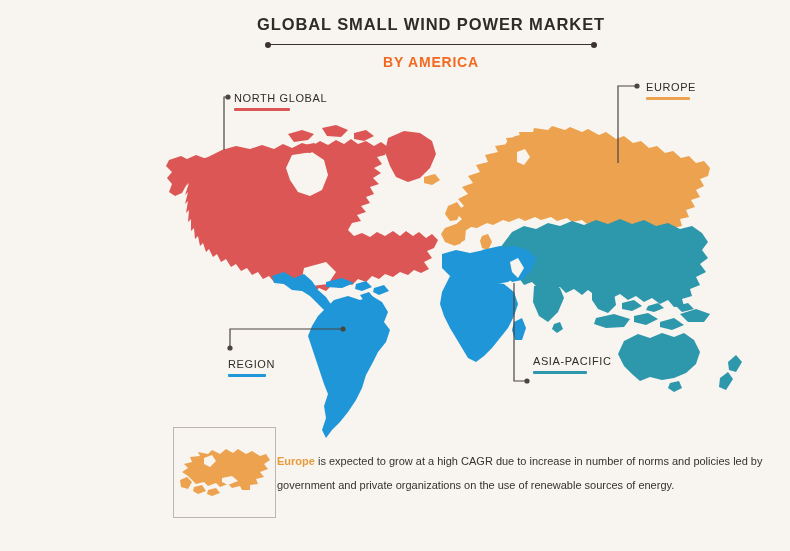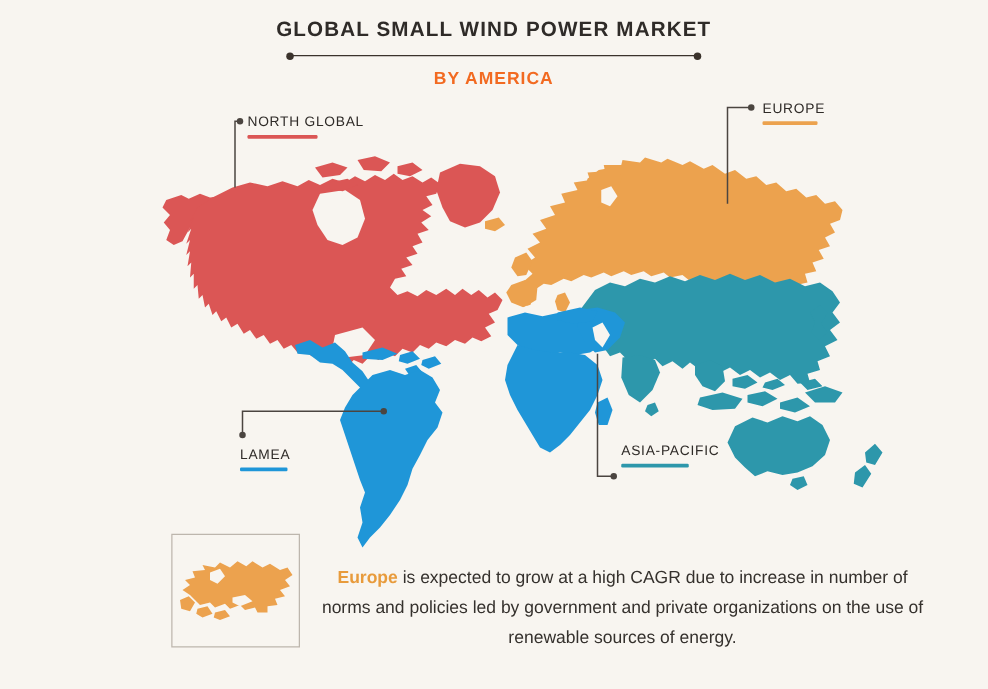--- a/index.html
+++ b/index.html
@@ -13,20 +13,21 @@
     background: #f8f5f0;
     font-family: "Liberation Sans", "DejaVu Sans", sans-serif;
     overflow: hidden;
     position: relative;
   }
   #infographic {
     position: relative;
     width: 650px;
     height: 551px;
     background: #f8f5f0;
+    margin-left: 36px;
   }
 
   
   .header {
     position: absolute;
     top: 14px;
     left: 0;
     width: 790px;
     text-align: center;
   }
@@ -126,25 +127,25 @@
   }
   .thumb-box svg {
     position: absolute;
     left: 4px;
     top: 12px;
     width: 95px;
     height: 66px;
   }
   .note-text {
     position: absolute;
-    left: 114px;
+    left: 104px;
     top: 22px;
     width: 494px;
-    text-align: center;
-    font-size: 14px;
+    text-align: left;
+    font-size: 11px;
     line-height: 24px;
     color: #35312d;
   }
   .note-highlight {
     color: #e89b3c;
     font-weight: bold;
   }
 </style>
 </head>
 <body>
@@ -321,21 +322,21 @@
     <span class="callout-text">NORTH GLOBAL</span>
     <span class="callout-underline" style="background:#db5655;"></span>
   </div>
 
   <div class="callout" id="callout-europe">
     <span class="callout-text">EUROPE</span>
     <span class="callout-underline" style="background:#eca24e;"></span>
   </div>
 
   <div class="callout" id="callout-lamea">
-    <span class="callout-text">LAMEA</span>
+    <span class="callout-text">REGION</span>
     <span class="callout-underline" style="background:#1f96d8;"></span>
   </div>
 
   <div class="callout" id="callout-asia-pacific">
     <span class="callout-text">ASIA-PACIFIC</span>
     <span class="callout-underline" style="background:#2d97ab;"></span>
   </div>
 
   <div class="footer-note">
     <div class="thumb-box">

